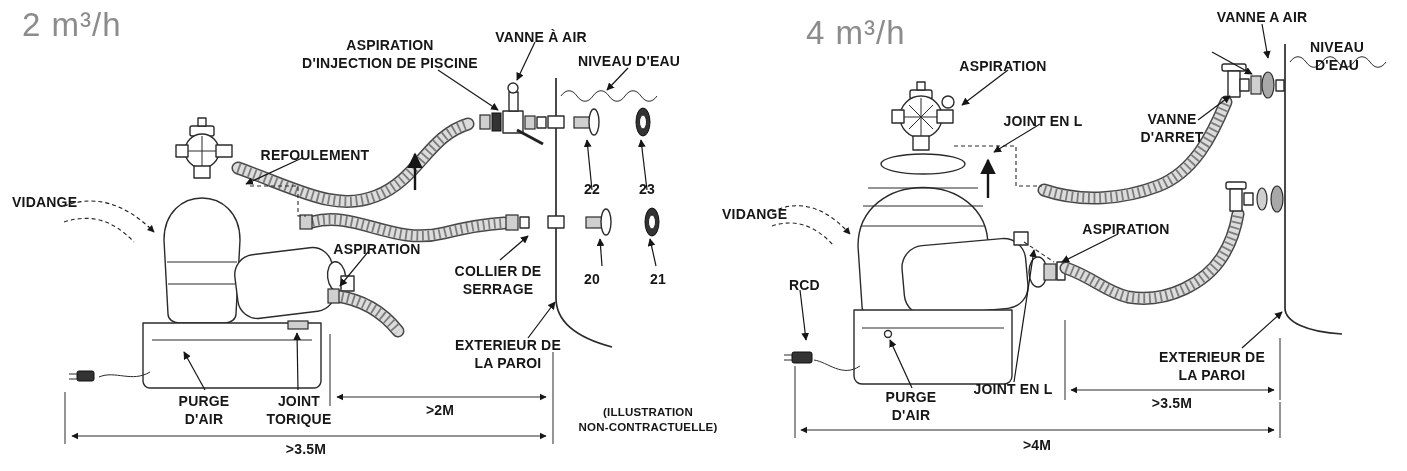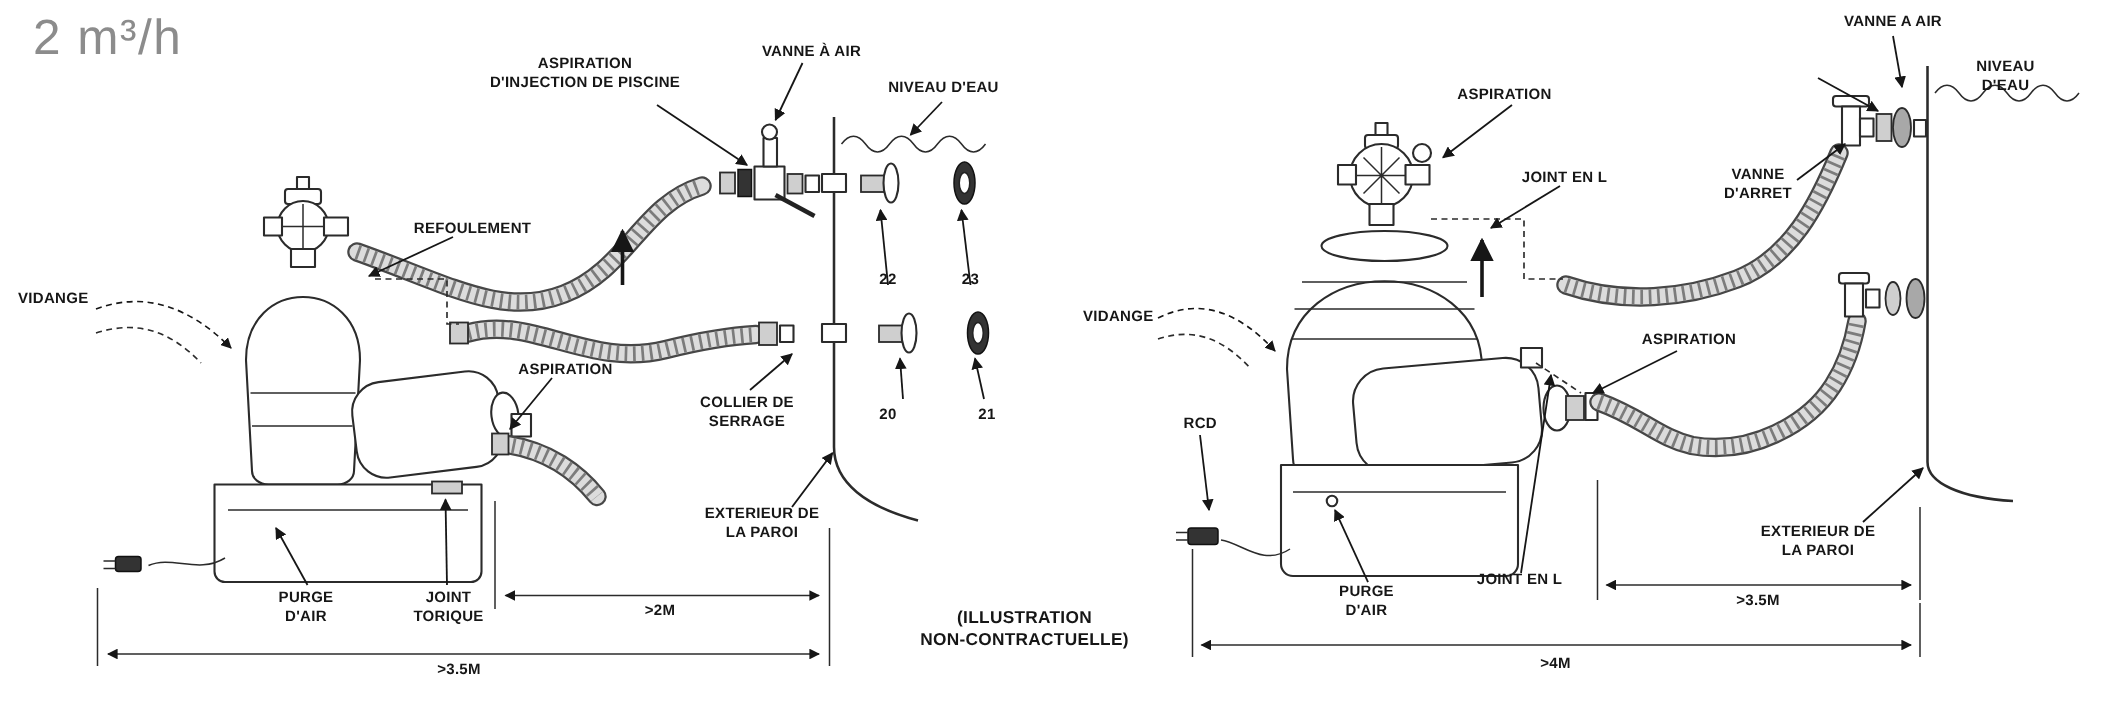--- a/index.html
+++ b/index.html
@@ -7,21 +7,21 @@
     position:relative;
     width:1407px;height:471px;
     background:#ffffff;
     overflow:hidden;
     font-family:"Liberation Sans", sans-serif;
   }
   .stage svg{position:absolute;left:0;top:0;}
   .lbl{
     position:absolute;
     transform:translateX(-50%);
-    font-size:10px;
+    font-size:14px;
     font-weight:bold;
     color:#161616;
     text-align:center;
     white-space:pre-line;
     line-height:1.3;
     letter-spacing:.2px;
   }
   .lbl.la{transform:none;text-align:left;}
   .title{
     position:absolute;
@@ -273,23 +273,24 @@
   <div class="lbl" style="left:592px;top:270px">20</div>
   <div class="lbl" style="left:658px;top:270px">21</div>
   <div class="lbl" style="left:508px;top:336px">EXTERIEUR DE
 LA PAROI</div>
   <div class="lbl" style="left:204px;top:392px">PURGE
 D'AIR</div>
   <div class="lbl" style="left:299px;top:392px">JOINT
 TORIQUE</div>
   <div class="lbl" style="left:440px;top:401px">&gt;2M</div>
   <div class="lbl" style="left:306px;top:440px">&gt;3.5M</div>
-  <div class="lbl note" style="left:683px;top:405px">(ILLUSTRATION
+  <div class="lbl note" style="left:648px;top:405px">(ILLUSTRATION
 NON-CONTRACTUELLE)</div>
 
+  <div class="title" style="left:806px;top:14px">4 m³/h</div>
 
   <div class="lbl" style="left:1262px;top:8px">VANNE A AIR</div>
   <div class="lbl" style="left:1337px;top:38px">NIVEAU D'EAU</div>
   <div class="lbl" style="left:1003px;top:57px">ASPIRATION</div>
   <div class="lbl" style="left:1043px;top:112px">JOINT EN L</div>
   <div class="lbl" style="left:1172px;top:110px">VANNE
 D'ARRET</div>
   <div class="lbl la" style="left:722px;top:205px">VIDANGE</div>
   <div class="lbl" style="left:1126px;top:220px">ASPIRATION</div>
   <div class="lbl la" style="left:789px;top:276px">RCD</div>

